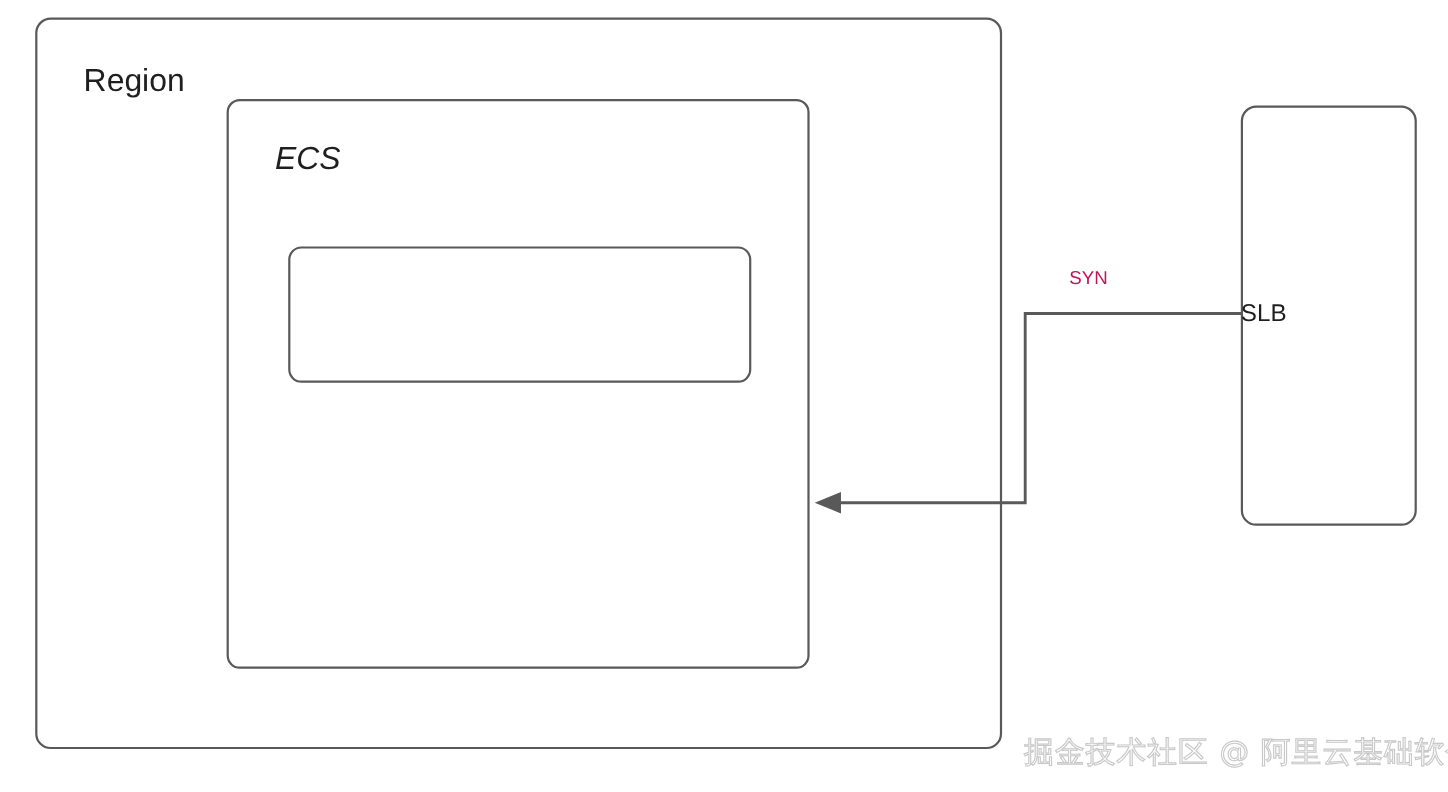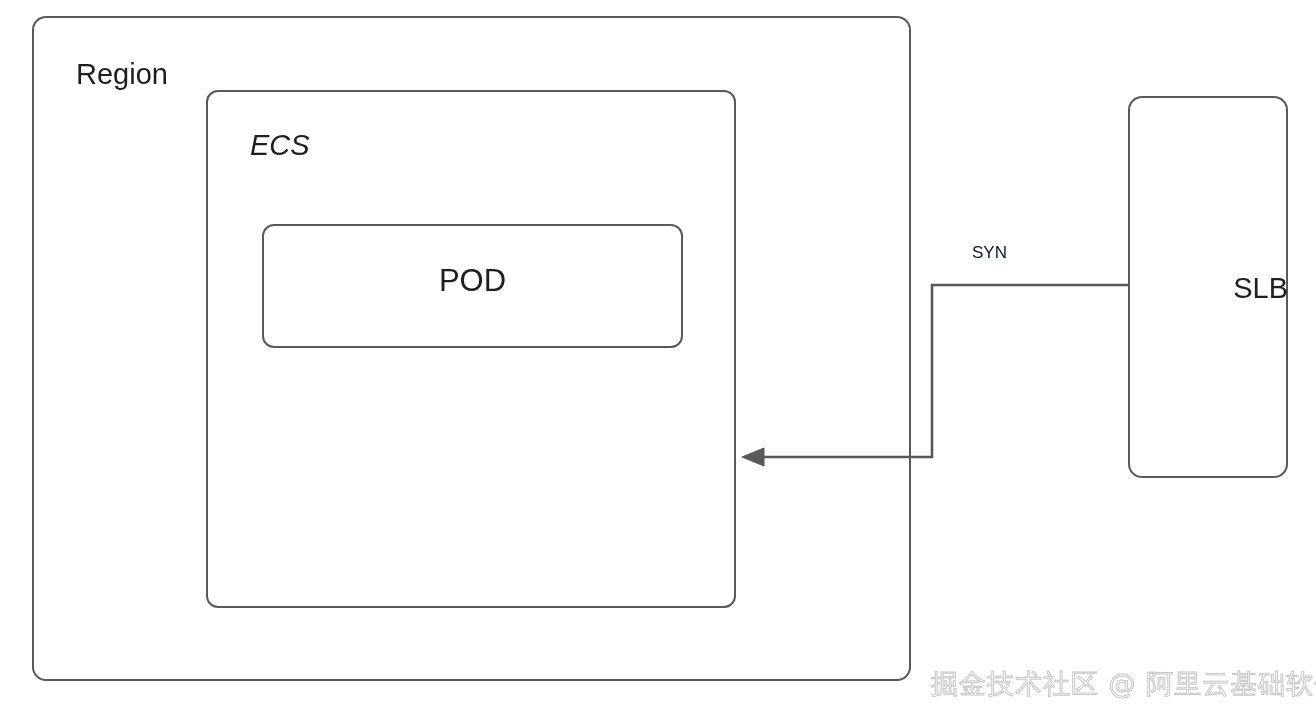--- a/index.html
+++ b/index.html
@@ -79,28 +79,28 @@
     left: 262px;
     top: 265px;
     width: 421px;
     text-align: center;
     font-size: 31px;
   }
   #slb-label {
     left: 1128px;
     top: 274px;
     width: 160px;
-    text-align: right;
-    font-size: 29px;
+    text-align: left;
+    font-size: 22px;
   }
   #syn-label {
     left: 972px;
     top: 244px;
     font-size: 17px;
-    color: #0f172a;
+    color: #be185d;
   }
   #watermark {
     position: absolute;
     left: 931px;
     top: 666px;
     font-size: 27px;
     letter-spacing: 1px;
     color: #ffffff;
     -webkit-text-stroke: 1px #c9c9c9;
     text-shadow: 0 0 1px #d6d6d6;
@@ -113,21 +113,20 @@
 
 <div id="canvas">
 
   <div class="node-box" id="region-box"></div>
   <div class="label" id="region-label">Region</div>
 
   <div class="node-box" id="ecs-box"></div>
   <div class="label" id="ecs-label">ECS</div>
 
   <div class="node-box" id="pod-box"></div>
-  <div class="label" id="pod-label">POD</div>
 
   <div class="node-box" id="slb-box"></div>
   <div class="label" id="slb-label">SLB</div>
 
   <svg class="svg-layer" viewBox="0 0 1316 720">
     <g>
       <path d="M 1128 285 L 932 285 L 932 457 L 760 457" fill="none" stroke="#595959" stroke-width="2.6" stroke-linecap="square" stroke-linejoin="miter"></path>
       <polygon points="742,457 764,448 764,466" fill="#595959" stroke="#595959" stroke-width="1"></polygon>
     </g>
   </svg>

